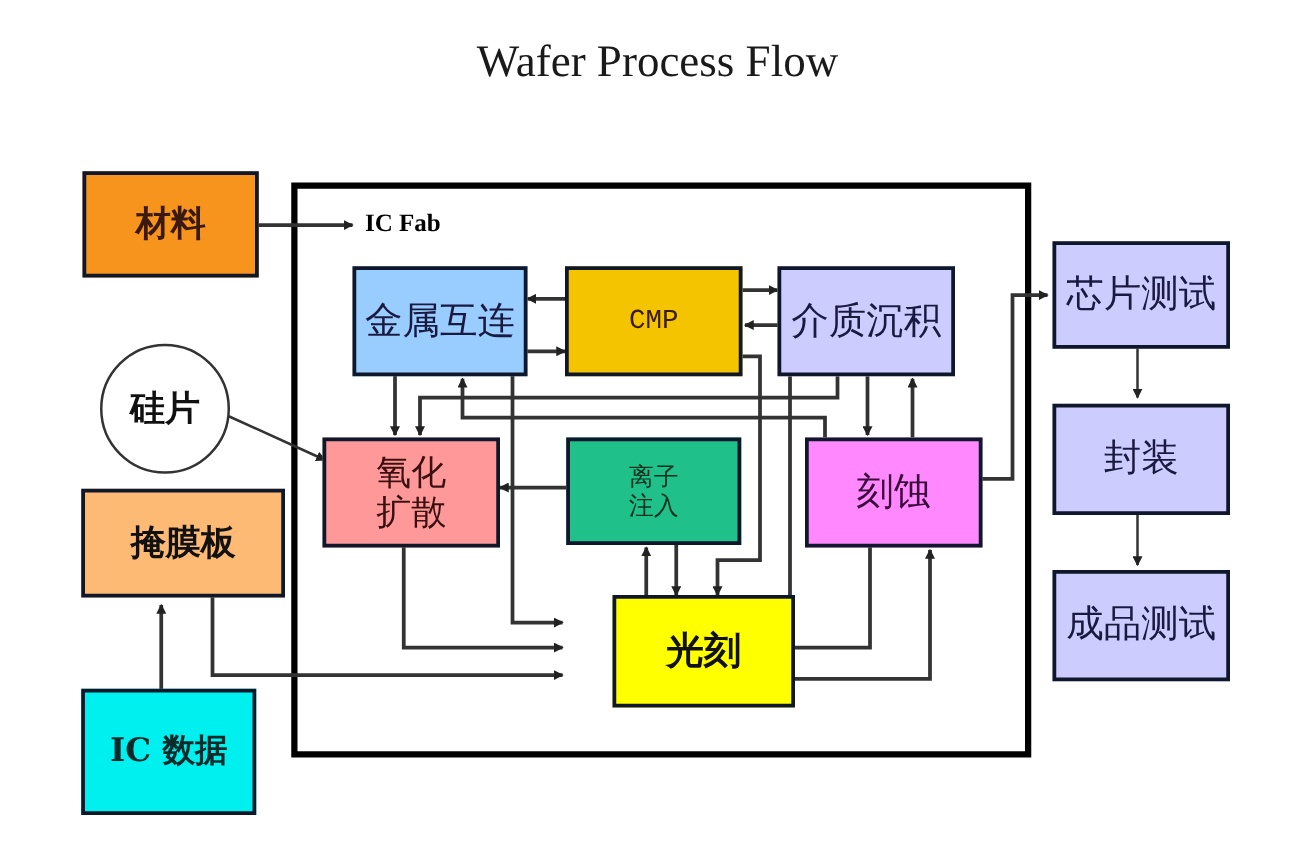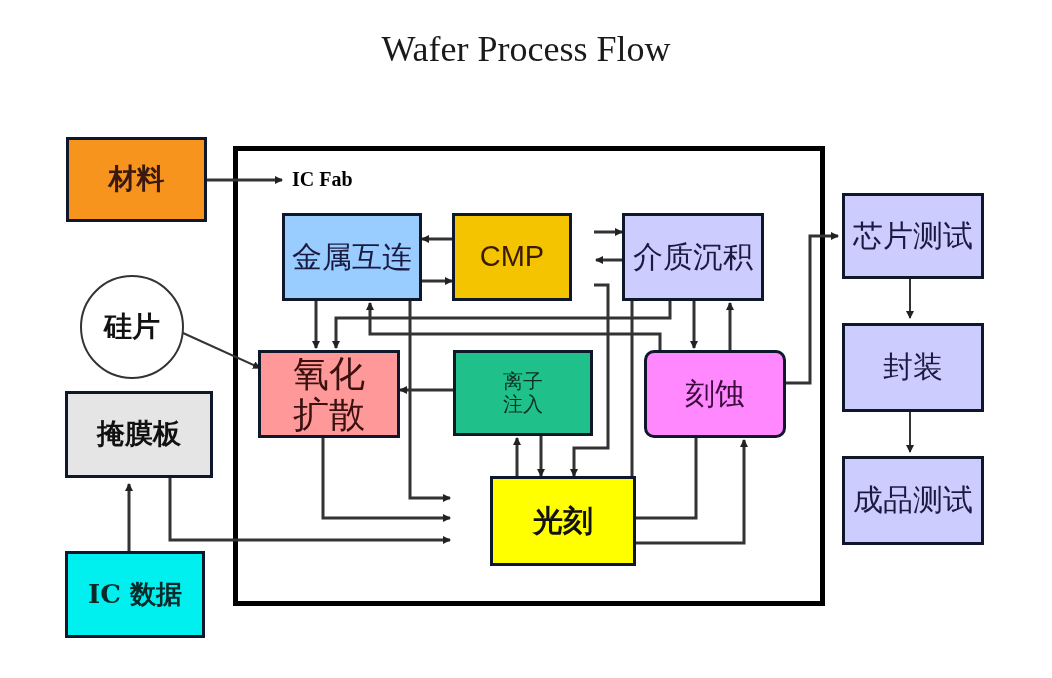--- a/index.html
+++ b/index.html
@@ -52,37 +52,37 @@
     <path d="M785,383 H810 V236 H838" marker-end="url(#ah)"></path>
     <path d="M910,277 V318" stroke-width="2" marker-end="url(#ah)"></path>
     <path d="M910,410 V452" stroke-width="2" marker-end="url(#ah)"></path>
   </g>
 </svg>
 
 <div class="box bold" style="left:66px;top:137px;width:141px;height:85px;background:#f7941d;color:#3a1a10;font-size:28px;">材料</div>
 
 <div class="circle">硅片</div>
 
-<div class="box bold" style="left:65px;top:391px;width:148px;height:87px;background:#e5e5e5;font-size:28px;">掩膜板</div>
+<div class="box bold" style="left:65px;top:391px;width:163px;height:87px;background:#fdba74;font-size:28px;">掩膜板</div>
 
-<div class="box bold" style="left:65px;top:551px;width:140px;height:87px;background:#00f0f0;color:#0a2a2a;font-size:26px;">IC 数据</div>
+<div class="box bold" style="left:65px;top:551px;width:140px;height:101px;background:#00f0f0;color:#0a2a2a;font-size:26px;">IC 数据</div>
 
 <div class="box" style="left:282px;top:213px;width:140px;height:88px;background:#99ccff;">金属互连</div>
 
-<div class="box" style="left:452px;top:213px;width:120px;height:88px;background:#f5c400;color:#3a1a00;font-family:Liberation Sans, sans-serif;font-size:29px;">CMP</div>
+<div class="box" style="left:452px;top:213px;width:142px;height:88px;background:#f5c400;color:#3a1a00;font-family:Liberation Mono, monospace;font-size:22px;">CMP</div>
 
 <div class="box" style="left:622px;top:213px;width:142px;height:88px;background:#ccccff;">介质沉积</div>
 
-<div class="box" style="left:258px;top:350px;width:142px;height:88px;background:#ff9999;color:#3a1010;white-space:pre-line;font-size:36px;">氧化
+<div class="box" style="left:258px;top:350px;width:142px;height:88px;background:#ff9999;color:#3a1010;white-space:pre-line;font-size:28px;">氧化
 扩散</div>
 
 <div class="box" style="left:453px;top:350px;width:140px;height:86px;background:#20c08a;color:#0a3020;white-space:pre-line;font-size:20px;">离子
 注入</div>
 
-<div class="box" style="left:644px;top:350px;width:142px;height:88px;background:#ff88ff;color:#3a0a3a;border-radius:10px;">刻蚀</div>
+<div class="box" style="left:644px;top:350px;width:142px;height:88px;background:#ff88ff;color:#3a0a3a;">刻蚀</div>
 
 <div class="box bold" style="left:452px;top:476px;width:146px;height:90px;background:#ffff00;font-size:30px;margin-left:38px;">光刻</div>
 
 <div class="box" style="left:842px;top:193px;width:142px;height:86px;background:#ccccff;">芯片测试</div>
 
 <div class="box" style="left:842px;top:323px;width:142px;height:89px;background:#ccccff;">封装</div>
 
 <div class="box" style="left:842px;top:456px;width:142px;height:89px;background:#ccccff;">成品测试</div>
 
 </body></html>

